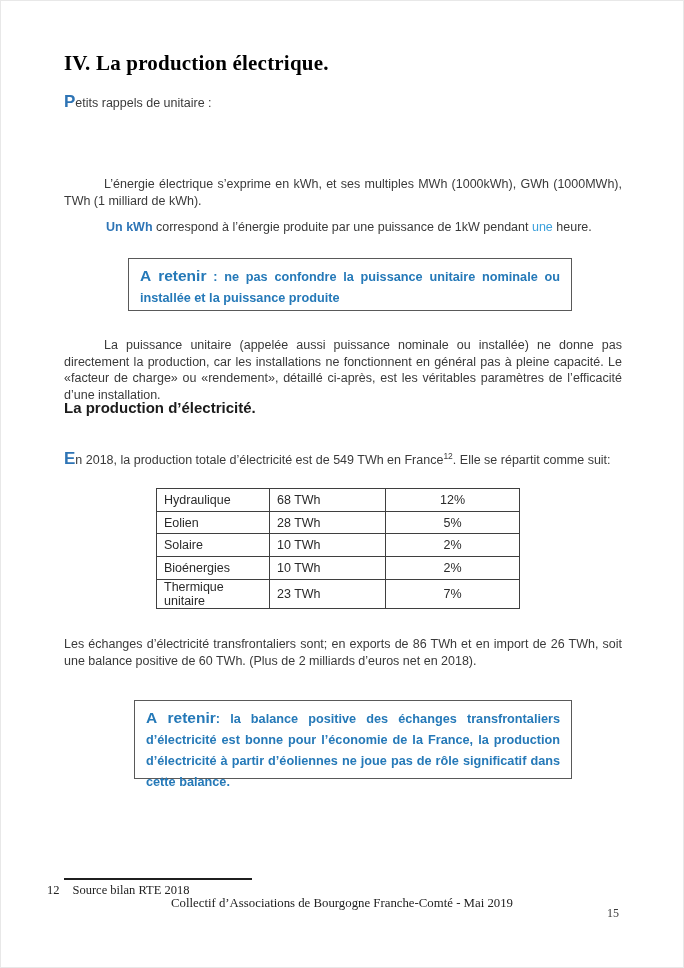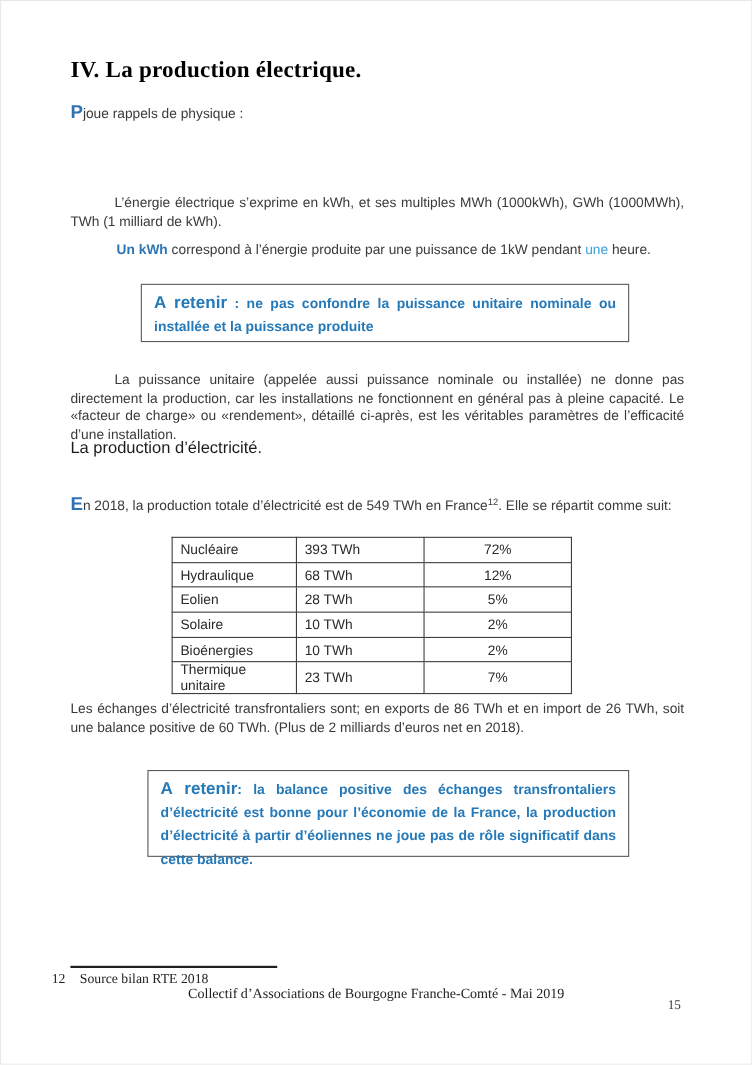--- a/index.html
+++ b/index.html
@@ -24,21 +24,21 @@
   .blue-bold { color:#2e75b6; font-weight:bold; }
   .blue-light { color:#3ba0dc; }
   .callout {
     border:1px solid #595959; color:#2579b8; font-weight:bold;
     font-size:12.7px; line-height:21px; text-align:justify;
     padding:6px 11px 10px 11px; box-sizing:border-box; background:#ffffff;
   }
   .callout .label { font-size:15.5px; }
   .callout1 { left:127px; top:257px; width:444px; height:53px; padding-bottom:4px; }
   .callout2 { left:133px; top:699px; width:438px; height:79px; }
-  .h2 { left:63px; top:398px; font-size:15px; font-weight:normal; color:#1c1c1c; }
+  .h2 { left:63px; top:398px; font-size:15px; font-weight:bold; color:#1c1c1c; }
   .prod-line { left:63px; top:448px; width:558px; font-size:12.5px; color:#3a3a3a; }
   sup.fnref { font-size:8.5px; vertical-align:super; line-height:0; }
   table.prod {
     position:absolute; left:155px; top:487px; border-collapse:collapse;
     font-size:12.5px; color:#2a2a2a; table-layout:fixed;
   }
   table.prod td { border:1px solid #3f3f3f; height:21.7px; padding:0 7px; overflow:hidden; }
   td.c1 { width:98px; }
   td.c2 { width:101px; }
   td.c3 { width:119px; text-align:center; }
@@ -58,42 +58,37 @@
     font-size:12px; color:#3a3a3a;
   }
 </style>
 </head>
 <body>
 
 <div class="page">
 
   <h1 class="abs title">IV. La production électrique.</h1>
 
-  <p class="abs lead"><span class="initial">P</span><span>joue rappels de physique :</span></p>
+  <p class="abs lead"><span class="initial">P</span><span>etits rappels de unitaire :</span></p>
 
 
   <p class="abs para indent" style="top:175px">L’énergie électrique s’exprime en kWh, et ses multiples MWh (1000kWh), GWh (1000MWh), TWh (1 milliard de kWh).</p>
 
   <p class="abs kwh-line"><span class="blue-bold">Un kWh</span><span> correspond à l’énergie produite par une puissance de 1kW pendant </span><span class="blue-light">une</span><span> heure.</span></p>
 
   <div class="abs callout callout1"><span class="label">A retenir</span><span> : </span><span>ne pas confondre la puissance unitaire nominale ou installée et la puissance produite</span></div>
 
   <p class="abs para indent" style="top:336px">La puissance unitaire (appelée aussi puissance nominale ou installée) ne donne pas directement la production, car les installations ne fonctionnent en général pas à pleine capacité. Le «facteur de charge» ou «rendement», détaillé ci-après, est les véritables paramètres de l’efficacité d’une installation.</p>
 
   <h2 class="abs h2">La production d’électricité.</h2>
 
   <p class="abs prod-line"><span class="initial">E</span><span>n 2018, la production totale d’électricité est de 549 TWh en France</span><sup class="fnref">12</sup><span>. Elle se répartit comme suit:</span></p>
 
   <table class="prod">
     <tbody>
-      <tr>
-        <td class="c1">Nucléaire</td>
-        <td class="c2">393 TWh</td>
-        <td class="c3">72%</td>
-      </tr>
       <tr>
         <td class="c1">Hydraulique</td>
         <td class="c2">68 TWh</td>
         <td class="c3">12%</td>
       </tr>
       <tr>
         <td class="c1">Eolien</td>
         <td class="c2">28 TWh</td>
         <td class="c3">5%</td>
       </tr>

